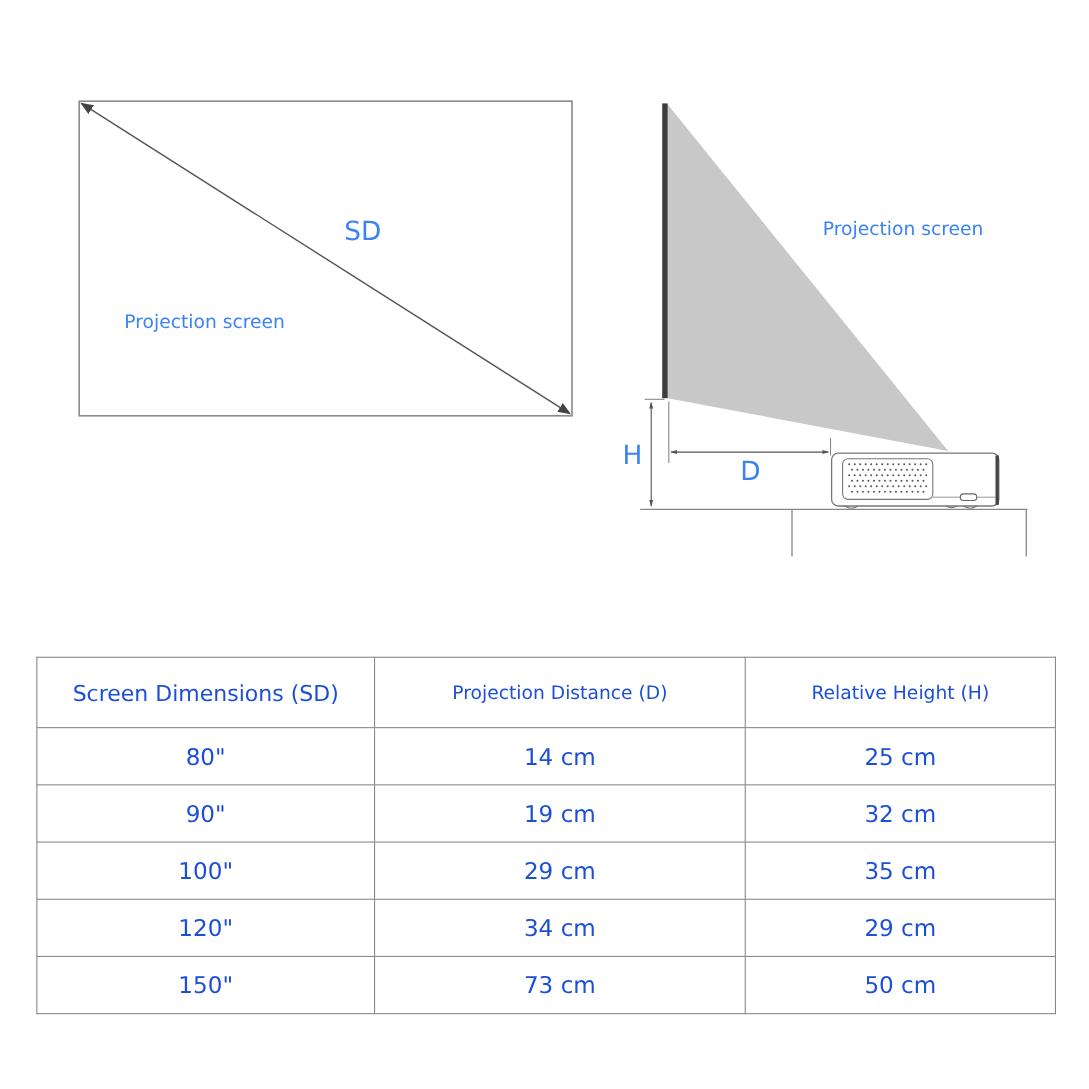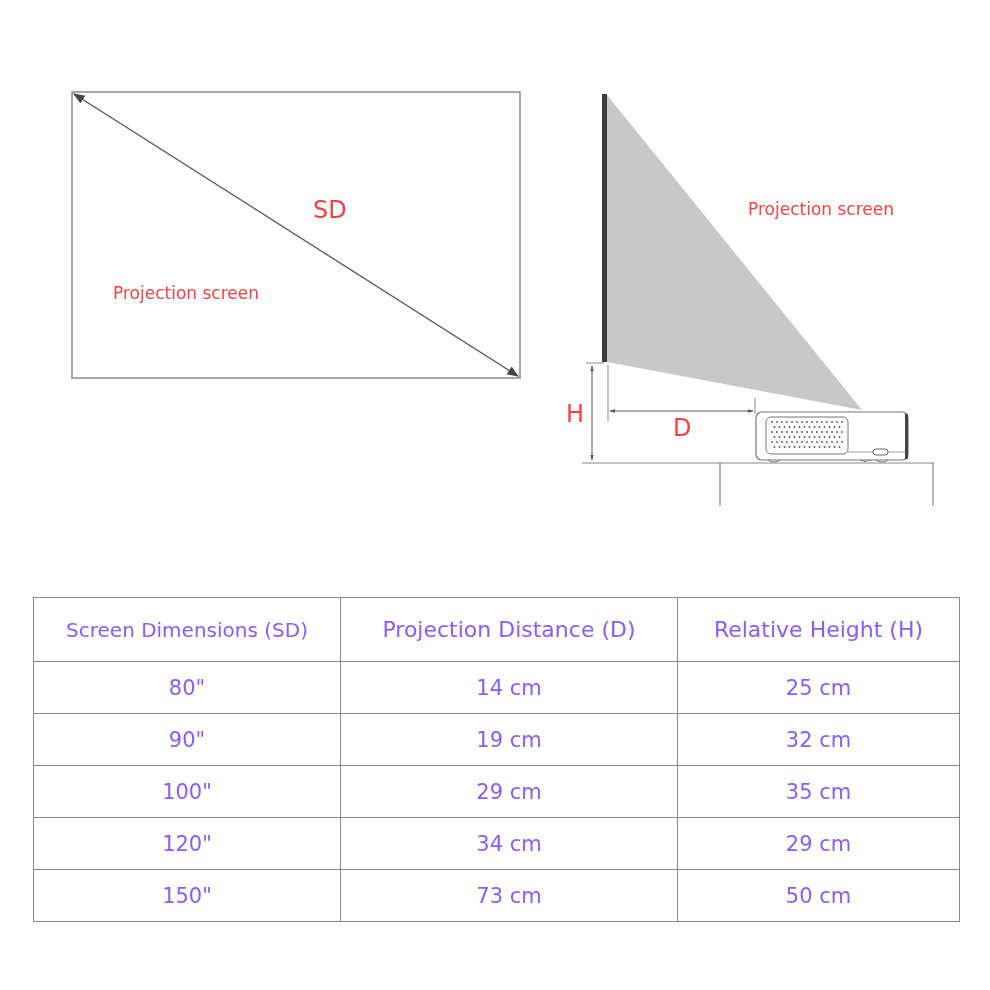--- a/index.html
+++ b/index.html
@@ -1,27 +1,27 @@
 <!DOCTYPE html>
 <html><head>
   <meta charset="utf-8">
   <style>
     html, body { margin: 0; padding: 0; background: #ffffff; }
     body { width: 990px; height: 990px; position: relative; overflow: hidden; font-family: "DejaVu Sans", sans-serif; color: #333; }
     svg.diagram { position: absolute; left: 0; top: 0; }
-    .lbl { position: absolute; color: #ef4444; white-space: nowrap; }
+    .lbl { position: absolute; color: #3b82f6; white-space: nowrap; }
     .lbl-sd { left: 313px; top: 196px; font-size: 24px; }
     .lbl-ps1 { left: 113px; top: 283px; font-size: 17px; }
     .lbl-ps2 { left: 748px; top: 199px; font-size: 17px; }
     .lbl-h { left: 566px; top: 400px; font-size: 24px; }
     .lbl-d { left: 673px; top: 414px; font-size: 24px; }
 
     table.spec { position: absolute; left: 33px; top: 597px; width: 926px; border-collapse: collapse; table-layout: fixed; }
-    table.spec th, table.spec td { border: 1.5px solid #8a8a8a; color: #8b5cf6; font-weight: normal; }
-    table.spec th { height: 61px; font-size: 22px; }
+    table.spec th, table.spec td { border: 1.5px solid #8a8a8a; color: #1d4ed8; font-weight: normal; }
+    table.spec th { height: 61px; font-size: 17px; }
     table.spec th:first-child { font-size: 20px; }
     table.spec td { height: 49px; font-size: 21px; text-align: center; }
     table.spec col.c1 { width: 307px; }
     table.spec col.c2 { width: 337px; }
     table.spec col.c3 { width: 282px; }
   </style>
 </head>
 <body>
 
 <svg class="diagram" width="990" height="560" viewBox="0 0 990 560">

